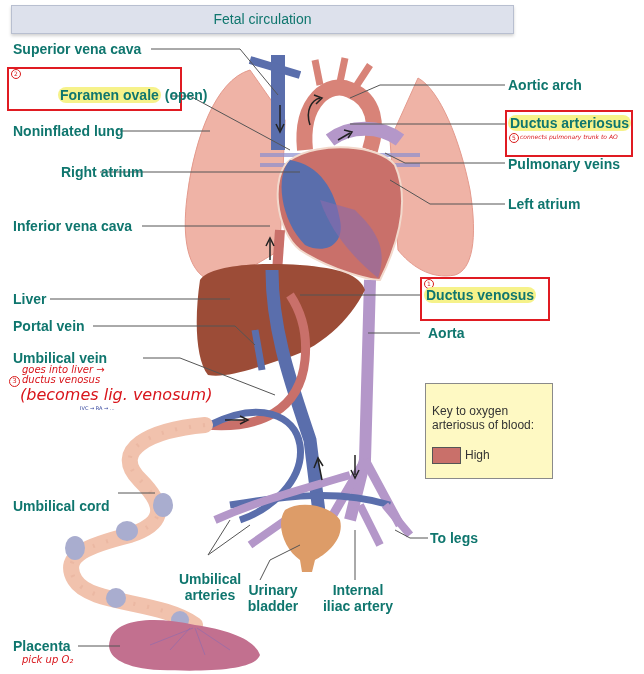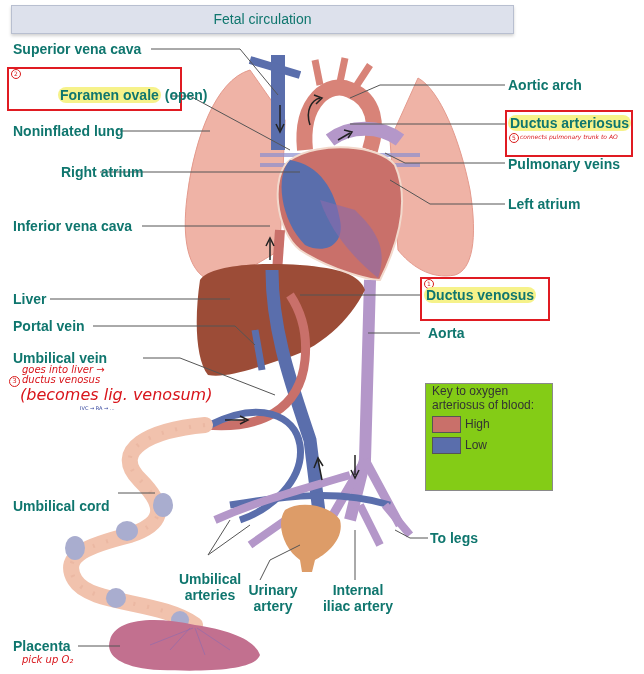--- a/index.html
+++ b/index.html
@@ -6,23 +6,23 @@
   body { width:644px; height:674px; position:relative; overflow:hidden; font-family:"Liberation Sans", sans-serif; color:#333; }
   .title-bar { position:absolute; left:11px; top:5px; width:501px; height:27px; background:#dde1ec; border:1px solid #b8bfd0; box-shadow:0 2px 3px rgba(0,0,0,0.18); text-align:center; line-height:27px; font-size:14px; color:#0f766e; }
   .lbl { position:absolute; font-size:14px; color:#0f766e; white-space:nowrap; line-height:16px;font-weight:bold; }
   .lbl-c { text-align:center; }
   .hl { background:#f6f28a; border-radius:8px; padding:0 2px; }
   .redbox { position:absolute; border:2px solid #e01b22; box-sizing:border-box; }
   .circ-num { position:absolute; width:8px; height:8px; border:1px solid #d91c1c; border-radius:50%; font-size:6px; line-height:8px; text-align:center; color:#d91c1c; font-family:"DejaVu Sans", sans-serif; }
   .hand { position:absolute; color:#d8141a; font-family:"DejaVu Sans", sans-serif; white-space:nowrap; font-style:italic; }
   .hand-blue { position:absolute; color:#2d3f9a; font-family:"DejaVu Sans", sans-serif; font-size:5px; white-space:nowrap; }
   svg.art { position:absolute; left:0; top:0; }
-  .key { position:absolute; left:425px; top:383px; width:128px; height:108px; border:1px solid #8a8a8a; background:#84cc16; box-sizing:border-box; padding:0 6px; }
+  .key { position:absolute; left:425px; top:383px; width:128px; height:96px; border:1px solid #8a8a8a; background:#fef9c3; box-sizing:border-box; padding:20px 6px; }
   .key-title { font-size:12px; line-height:14px; color:#333; }
-  .key-row { display:flex; align-items:center; margin-top:3px; height:18px; }
+  .key-row { display:flex; align-items:center; margin-top:14px; height:18px; }
   .swatch { width:29px; height:17px; border:1px solid #555; box-sizing:border-box; margin-right:4px; }
   .key-label { font-size:12px; color:#333; }
 </style>
 </head>
 <body>
 
 <div class="title-bar">Fetal circulation</div>
 
 <svg class="art" width="644" height="674" viewBox="0 0 644 674">
 
@@ -160,31 +160,27 @@
 
 <div class="lbl" style="left:428px; top:325px;">Aorta</div>
 <div class="lbl" style="left:430px; top:530px;">To legs</div>
 
 <div class="lbl lbl-c" style="left:178px; top:571px; width:64px;">
   <div>Umbilical</div>
   <div>arteries</div>
 </div>
 <div class="lbl lbl-c" style="left:243px; top:582px; width:60px;">
   <div>Urinary</div>
-  <div>artery</div>
+  <div>bladder</div>
 </div>
 <div class="lbl lbl-c" style="left:322px; top:582px; width:72px;">
   <div>Internal</div>
   <div>iliac artery</div>
 </div>
 
 <div class="key">
   <div class="key-title">Key to oxygen</div>
   <div class="key-title">arteriosus of blood:</div>
   <div class="key-row">
     <div class="swatch" style="background:#c9706a;"></div>
     <span class="key-label">High</span>
   </div>
-  <div class="key-row">
-    <div class="swatch" style="background:#5a6eac;"></div>
-    <span class="key-label">Low</span>
-  </div>
 </div>
 
 </body></html>

